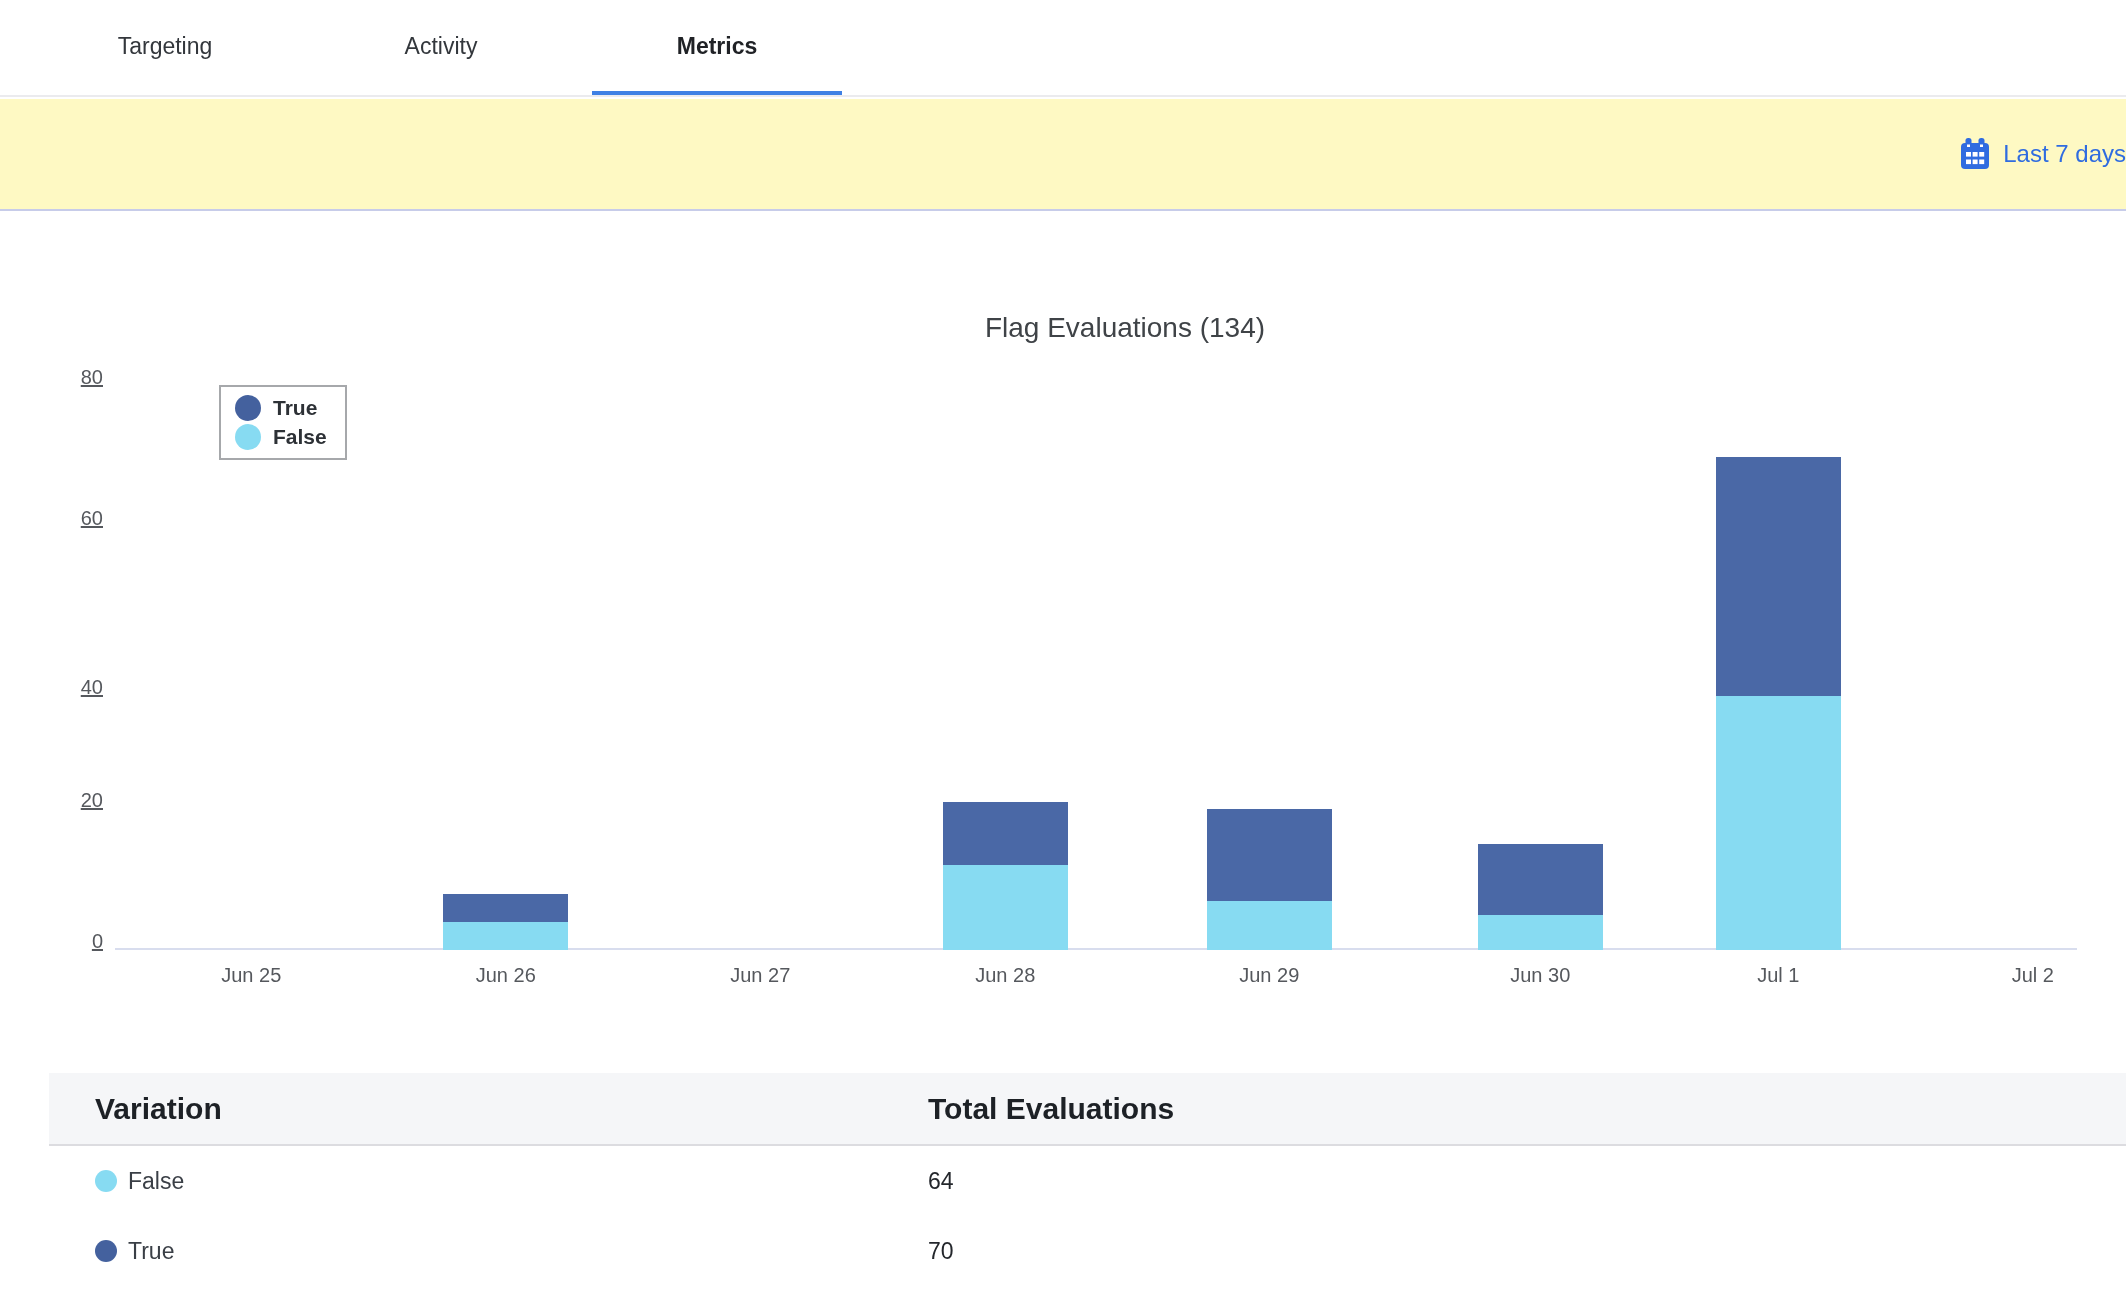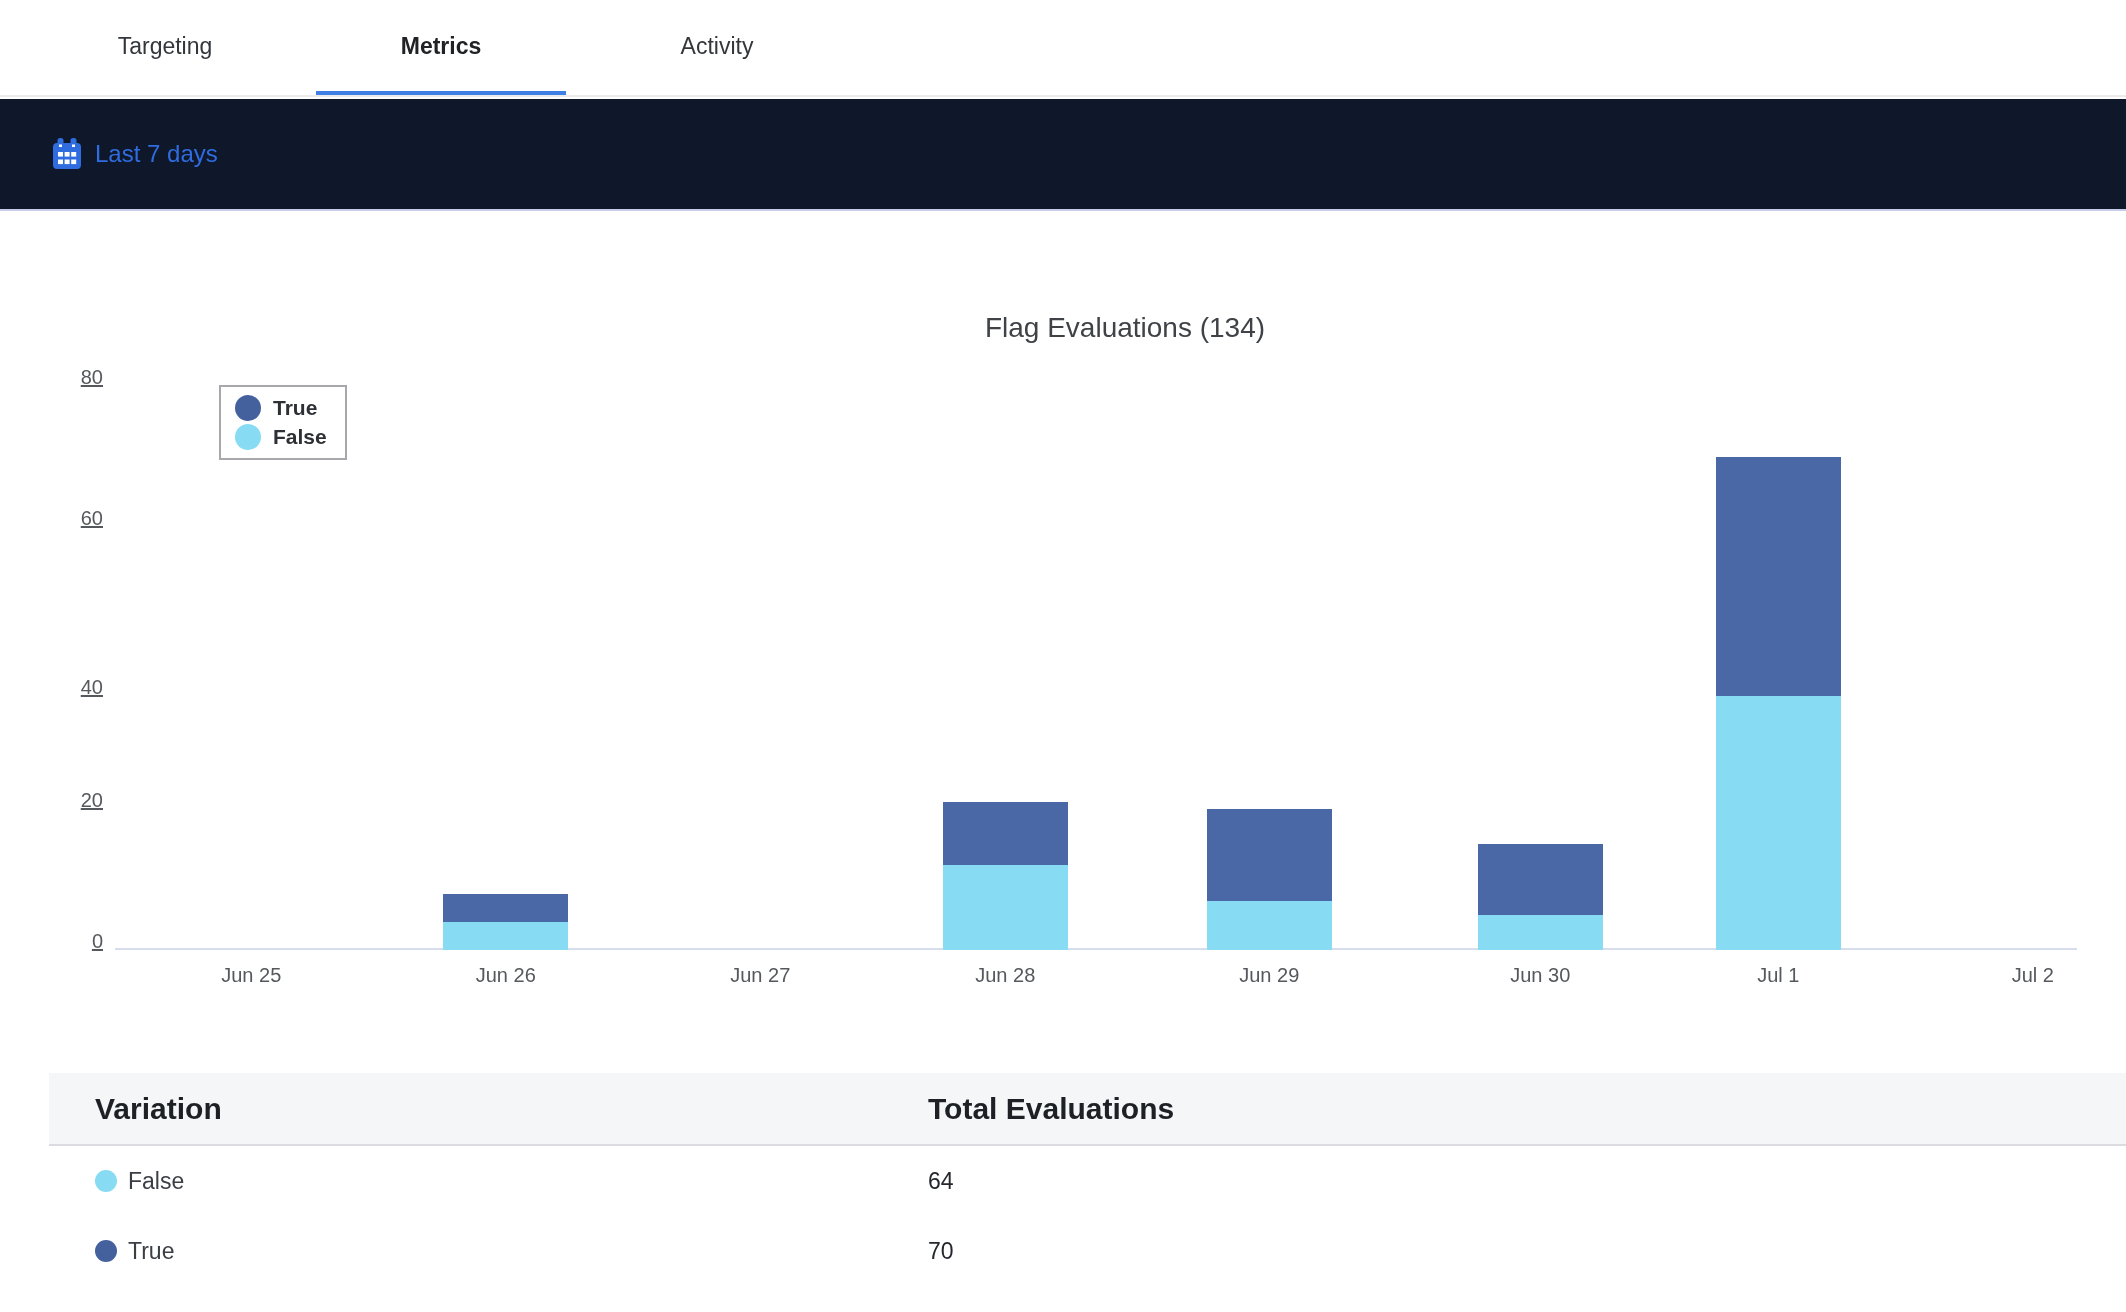--- a/index.html
+++ b/index.html
@@ -24,22 +24,22 @@
     display: flex; align-items: center; justify-content: center;
     font-size: 23px; color: var(--tab-text); cursor: pointer;
     border-bottom: 4px solid transparent;
   }
   .tab:first-child { margin-left: 40px; }
   .tab.active { font-weight: bold; color: var(--tab-active-text); border-bottom-color: var(--underline); }
 
   
   .filterbar {
     position: absolute; left: 0; top: 99px; width: 2126px; height: 112px;
-    background: #0f172a; border-bottom: 2px solid var(--filter-border);
-    display: flex; align-items: center;
+    background: #fef9c3; border-bottom: 2px solid var(--filter-border);
+    display: flex; align-items: center; justify-content: flex-end;
   }
   .daterange {
     margin-left: 52px; display: inline-flex; align-items: center; gap: 13px;
     color: var(--link-blue); font-size: 24px; cursor: pointer;
   }
   .daterange svg { display: block; }
 
   
   .chart-title {
     position: absolute; left: 124px; right: 0; top: 312px;
@@ -93,22 +93,22 @@
   .row-dot { width: 22px; height: 22px; border-radius: 50%; flex: none; }
   .row-value { position: absolute; left: 879px; color: var(--row-value); }
 </style>
 </head>
 <body>
 
 <div class="page">
 
   <nav class="tabbar">
     <div class="tab">Targeting</div>
+    <div class="tab">Activity</div>
     <div class="tab active">Metrics</div>
-    <div class="tab">Activity</div>
   </nav>
 
   <div class="filterbar">
     <div class="daterange">
       <span>
         <svg width="30" height="32" viewBox="0 0 30 32">
           <rect x="1" y="5" width="28" height="26" rx="4" fill="#2f6ce0"></rect>
           <rect x="5.5" y="0" width="6" height="10" rx="2.6" fill="#2f6ce0"></rect>
           <rect x="18.5" y="0" width="6" height="10" rx="2.6" fill="#2f6ce0"></rect>
           <rect x="7" y="6.5" width="3" height="2.5" fill="#ffffff"></rect>

